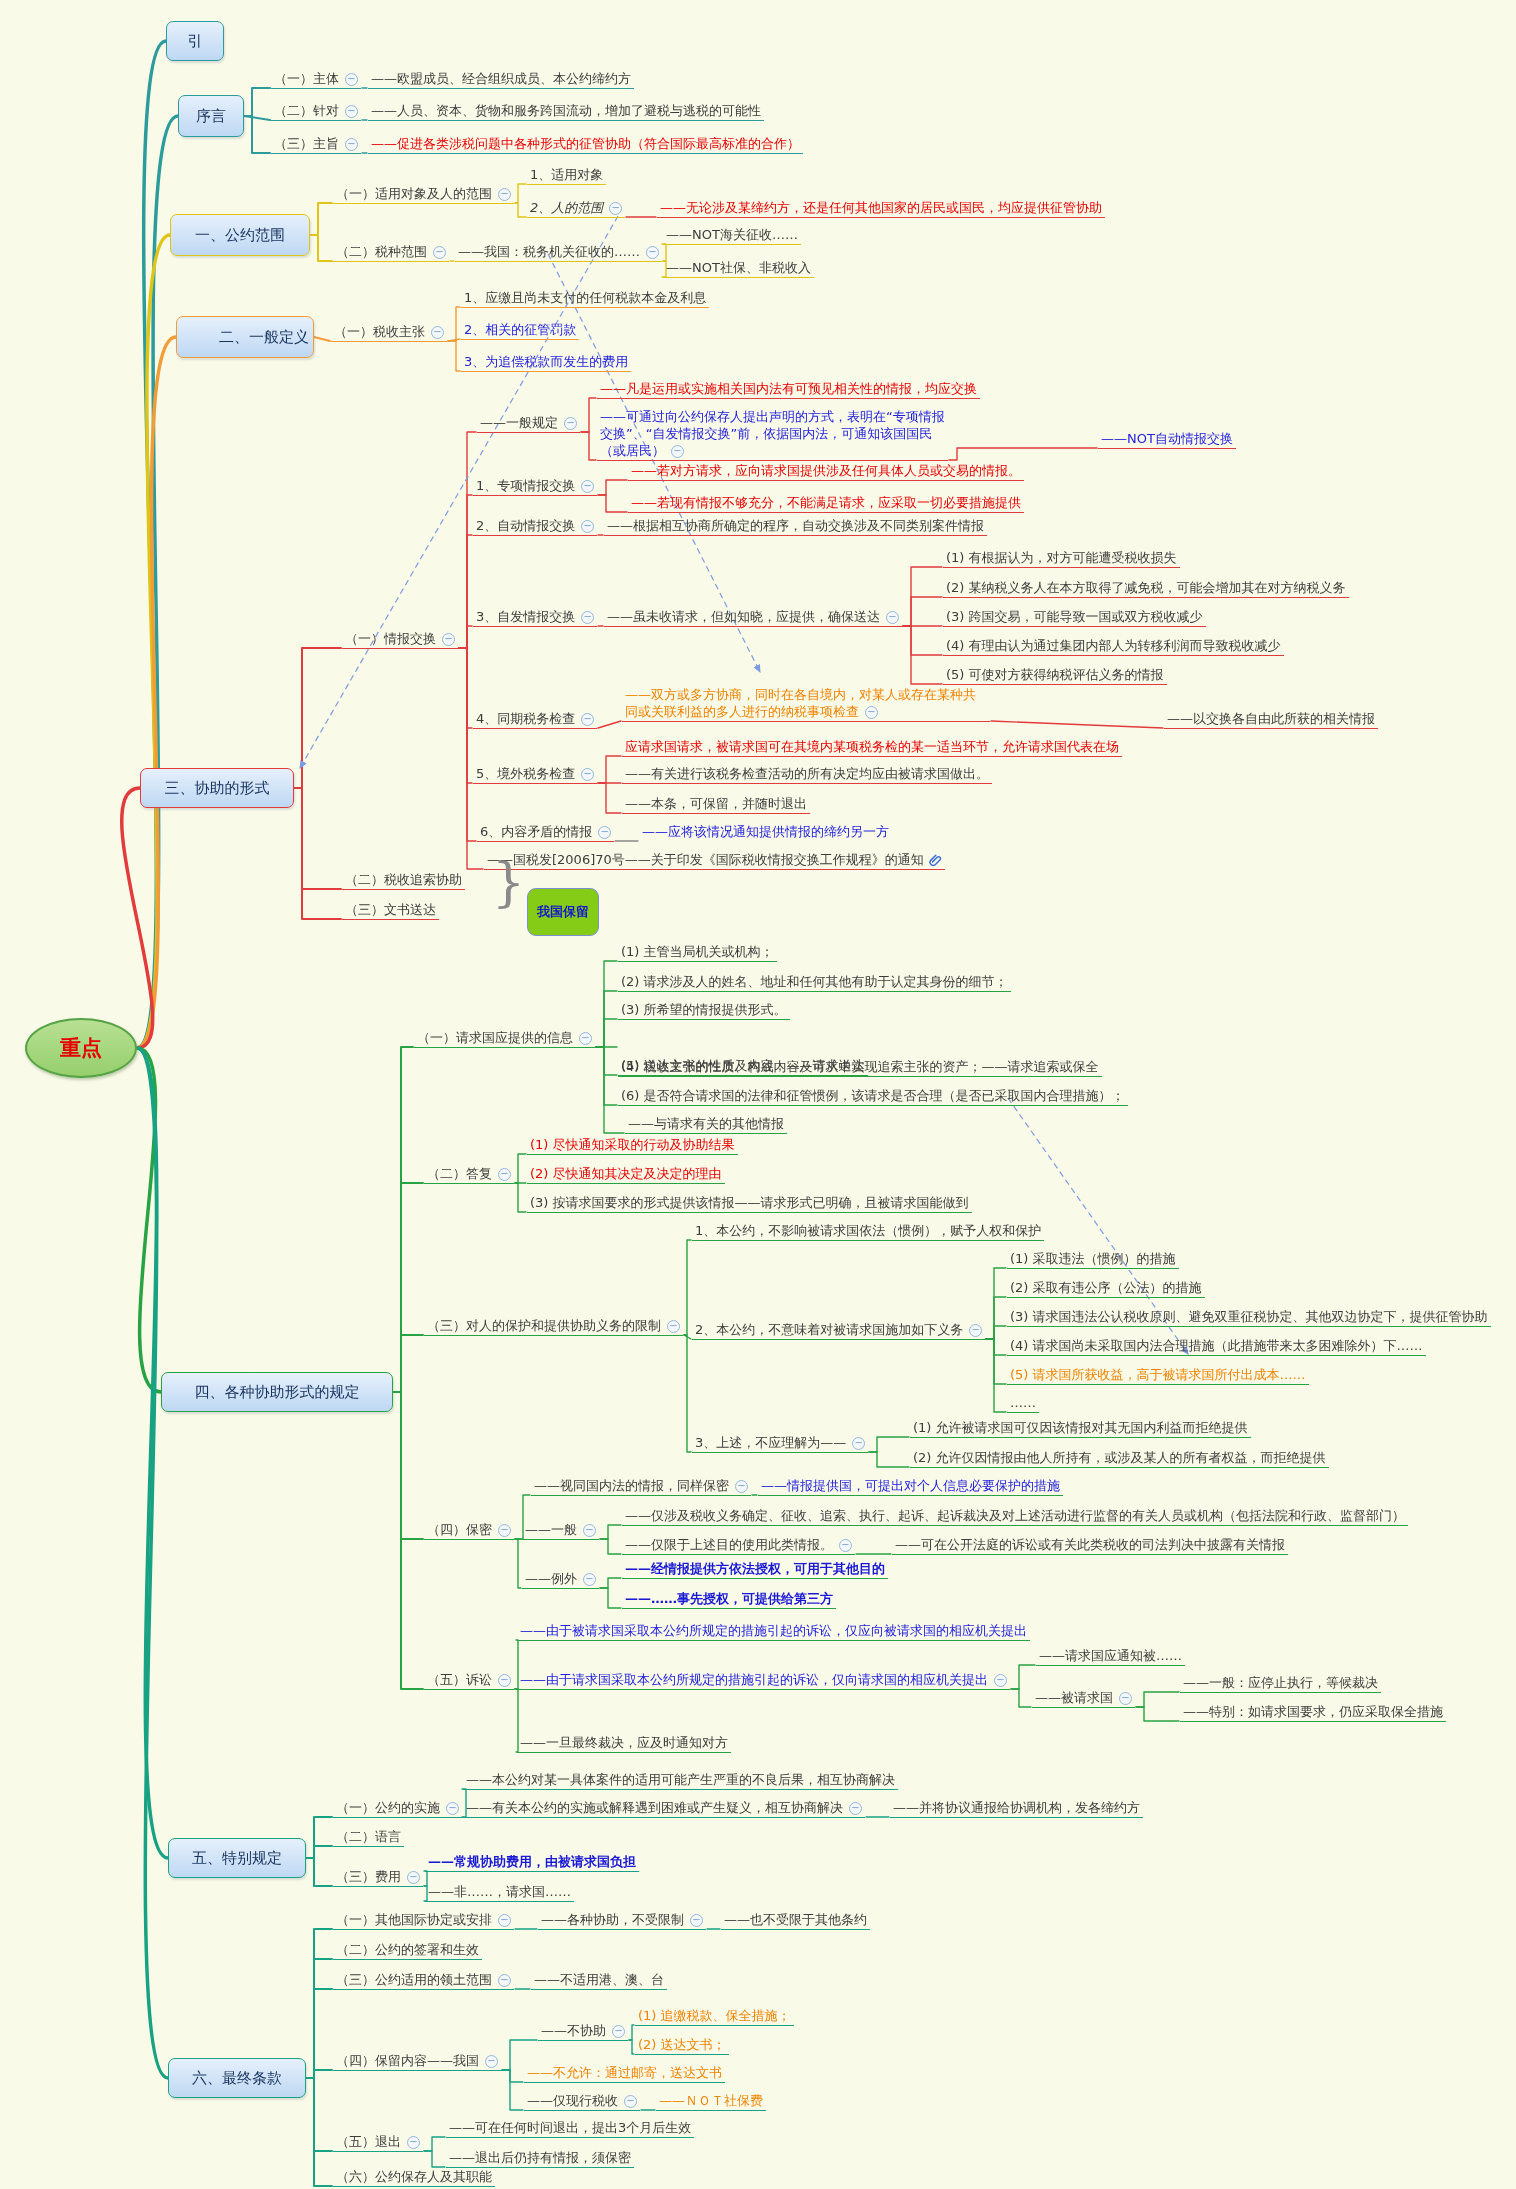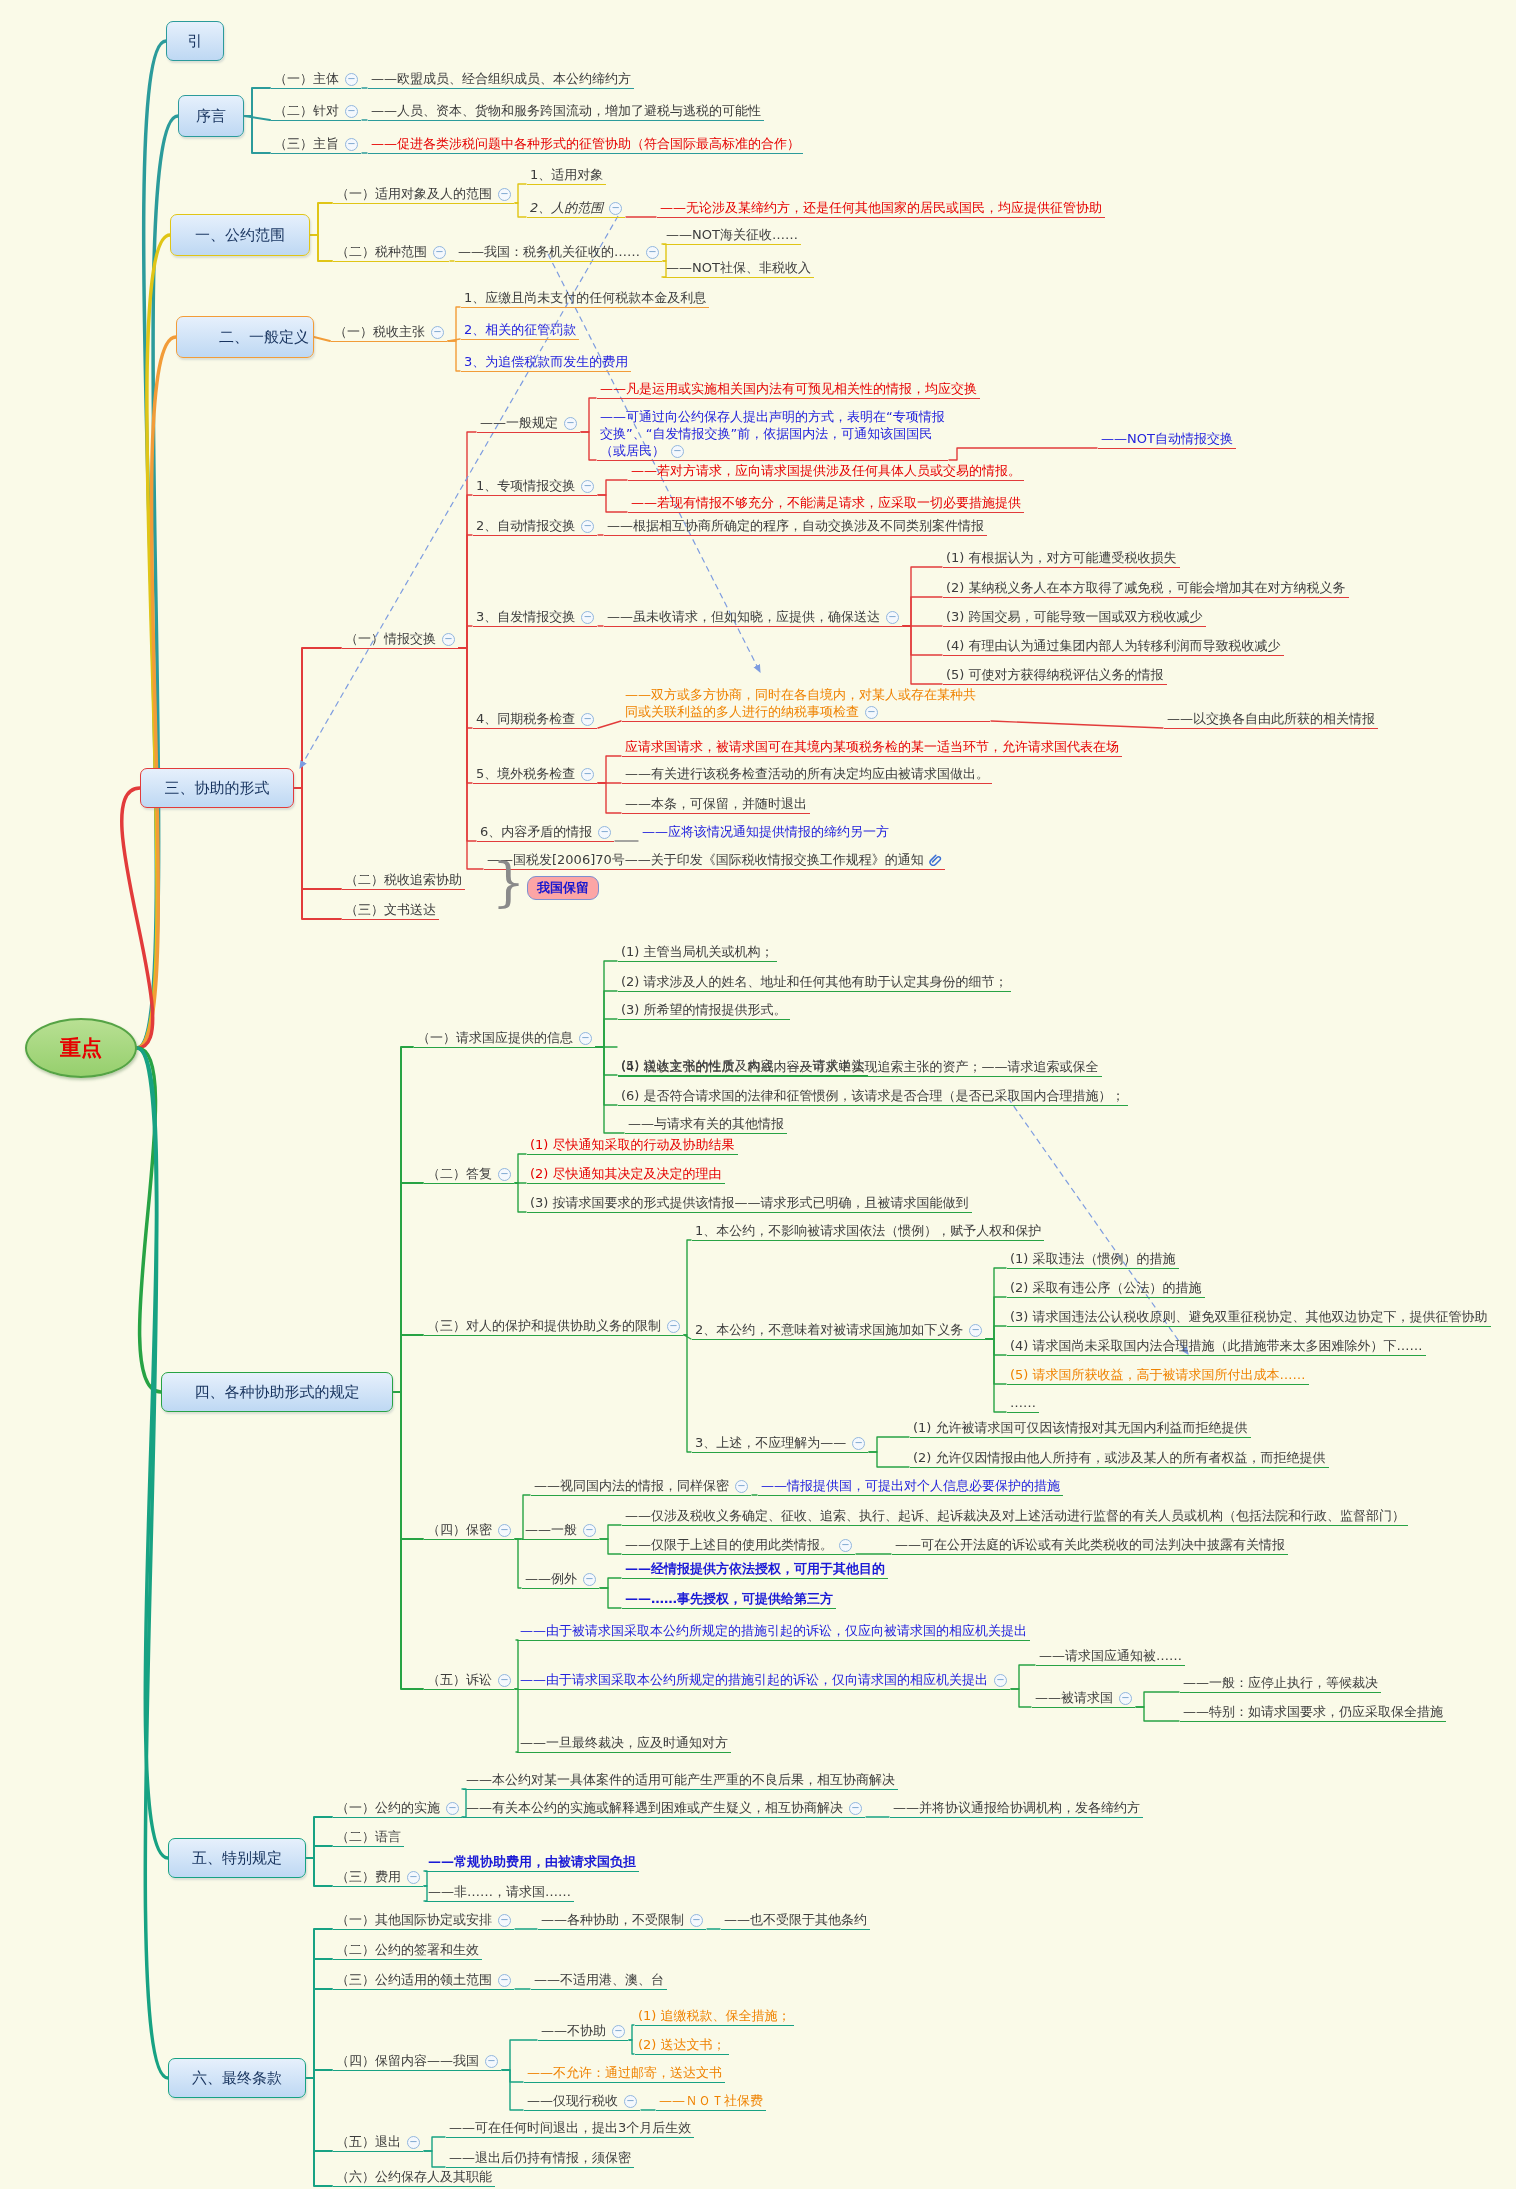--- a/index.html
+++ b/index.html
@@ -9,22 +9,22 @@
   .node{position:absolute;font-size:13px;line-height:17px;white-space:nowrap;
         padding:0 3px 1px 3px;border-bottom:1.5px solid transparent;color:#3c3c3c;}
   .node.wrap{white-space:normal;}
   .topic{display:flex;align-items:center;justify-content:center;white-space:nowrap;
          border:1.5px solid;border-radius:7px;color:#17335e;font-size:15px;
          background:linear-gradient(#e6f0fc,#bed8f3);box-shadow:1px 2px 2px rgba(120,140,160,.25);
          padding:0 4px;}
   .rootnode{display:flex;align-items:center;justify-content:center;
          background:linear-gradient(#b8e093,#96cf6d);border:2px solid #55a345;border-radius:50%;
          color:#e60000;font-weight:bold;font-size:21px;box-shadow:1px 2px 3px rgba(90,130,80,.4);}
-  .bubble{border:1.5px solid #7c8fd0;background:#fca5a5;border-radius:9px;color:#1717cf;
-          font-weight:bold;font-size:13px;padding:2px 9px;}
+  .bubble{border:1.5px solid #7c8fd0;background:#84cc16;border-radius:9px;color:#1717cf;
+          font-weight:bold;font-size:13px;padding:14px 9px;margin-top:12px;}
   .handle{display:inline-block;width:11px;height:11px;border:1px solid #93b7dd;border-radius:50%;
           font-size:10px;line-height:10px;text-align:center;color:#6d9cc9;background:#f4f8fd;
           margin-left:6px;vertical-align:1px;}
   .brace{position:absolute;font-size:52px;color:#8a8a8a;font-family:"DejaVu Serif",serif;
          font-weight:normal;line-height:1;}
   .c-k{color:#3c3c3c}.c-r{color:#e60000}.c-b{color:#2222dd}.c-o{color:#ef8200}
   .c-bb{color:#1a1ad6;font-weight:bold}
   .linkicon{display:inline-block;margin-left:5px;vertical-align:-2px;}
 </style>
 </head>

